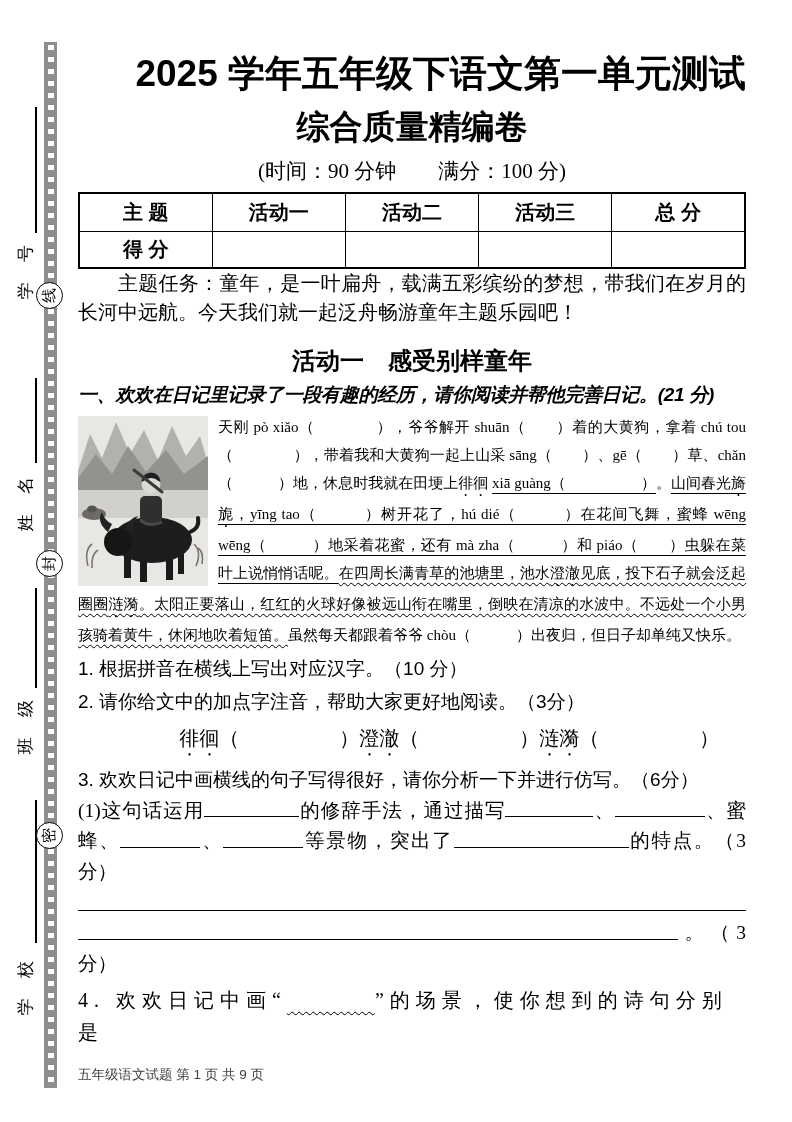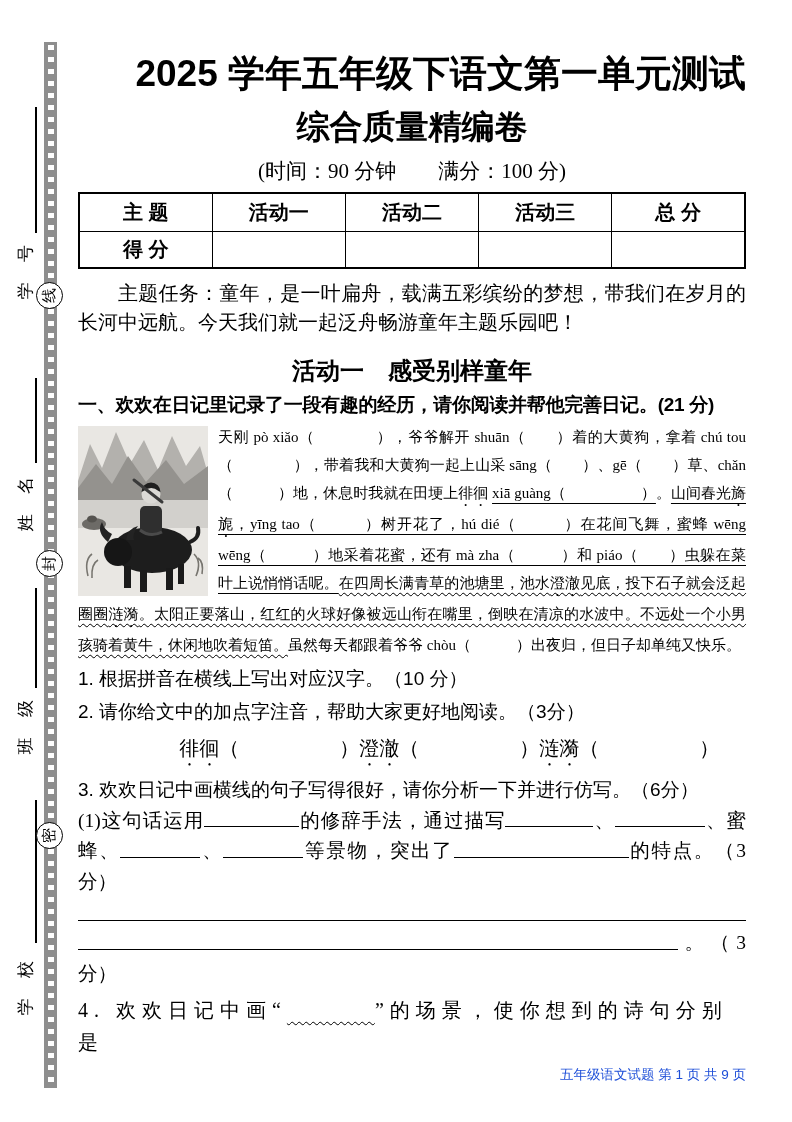--- a/index.html
+++ b/index.html
@@ -46,30 +46,30 @@
     border:2.5px solid #000;table-layout:fixed;
   }
   table.score td{
     border:1.3px solid #000;text-align:center;
     font-family:"Liberation Sans","DejaVu Sans",sans-serif;
     font-weight:bold;font-size:20px;
   }
   table.score tr:first-child td{height:35px;}
   table.score tr:last-child td{height:33px;}
   .intro{
-    font-size:20px;line-height:29px;text-indent:2em;margin-top:10px;
+    font-size:20px;line-height:29px;text-indent:2em;margin-top:0;
     text-align:justify;
   }
   .act-heading{
     font-family:"Liberation Sans","DejaVu Sans",sans-serif;font-weight:bold;
     font-size:24px;text-align:center;margin-top:4px;line-height:28px;
   }
   .q-main{
     font-family:"Liberation Sans","DejaVu Sans",sans-serif;font-weight:bold;
-    font-size:19px;margin-top:7px;line-height:26px;letter-spacing:-0.3px;
+    font-size:19px;margin-top:7px;line-height:26px;letter-spacing:-0.3px;font-style:italic;
   }
   .passage{
     font-size:15px;line-height:28px;margin-top:5px;text-align:justify;
   }
   .illustration{
     float:left;width:130px;height:170px;margin:3px 10px 2px 0;
   }
   .u{text-decoration:underline solid #000 1px;text-underline-offset:5px;text-decoration-skip-ink:none;}
   .wavy{text-decoration:underline wavy #000 1px;text-underline-offset:4px;text-decoration-skip-ink:none;}
   .dots{
@@ -84,22 +84,22 @@
   }
   .q2-row{
     display:flex;justify-content:flex-end;width:96%;
     font-size:20px;margin-top:9px;line-height:28px;
   }
   .sub-line{font-size:19.5px;line-height:30px;margin-top:3px;text-align:justify;}
   .fill-flex{display:flex;align-items:flex-end;}
   .fill-flex span:first-child{white-space:nowrap;}
   .q4-l1{font-size:20px;line-height:32px;margin-top:5px;letter-spacing:0.30em;}
   .footer{
-    position:absolute;left:78px;width:668px;top:1066px;text-align:right;
-    font-family:"Liberation Sans","DejaVu Sans",sans-serif;font-size:13.5px;color:#1d4ed8;
+    position:absolute;left:78px;width:668px;top:1066px;text-align:left;
+    font-family:"Liberation Sans","DejaVu Sans",sans-serif;font-size:13.5px;color:#404040;
   }
 </style>
 </head>
 <body>
 
 <div class="seal-band"></div>
 
 <div class="vline" style="top:107px;height:126px;"></div>
 <div class="vline" style="top:378px;height:85px;"></div>
 <div class="vline" style="top:588px;height:100px;"></div>

